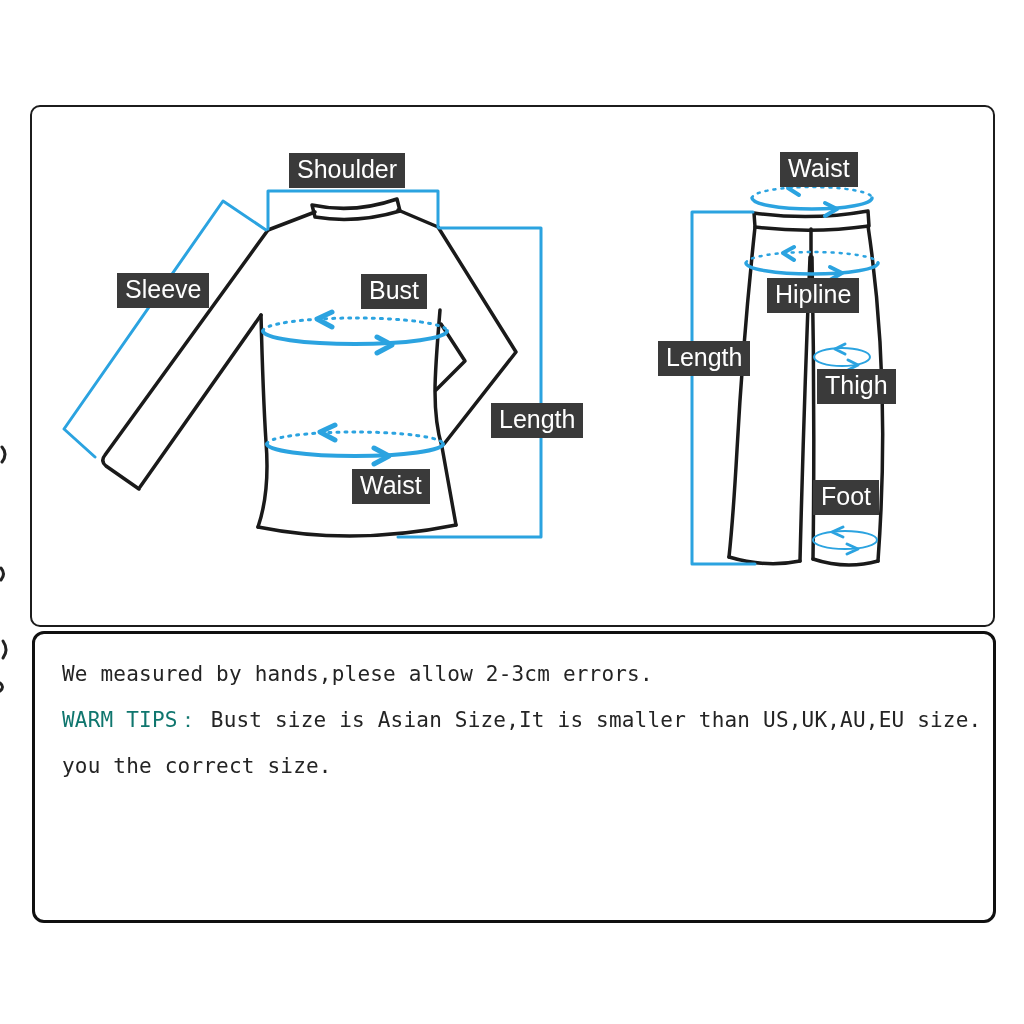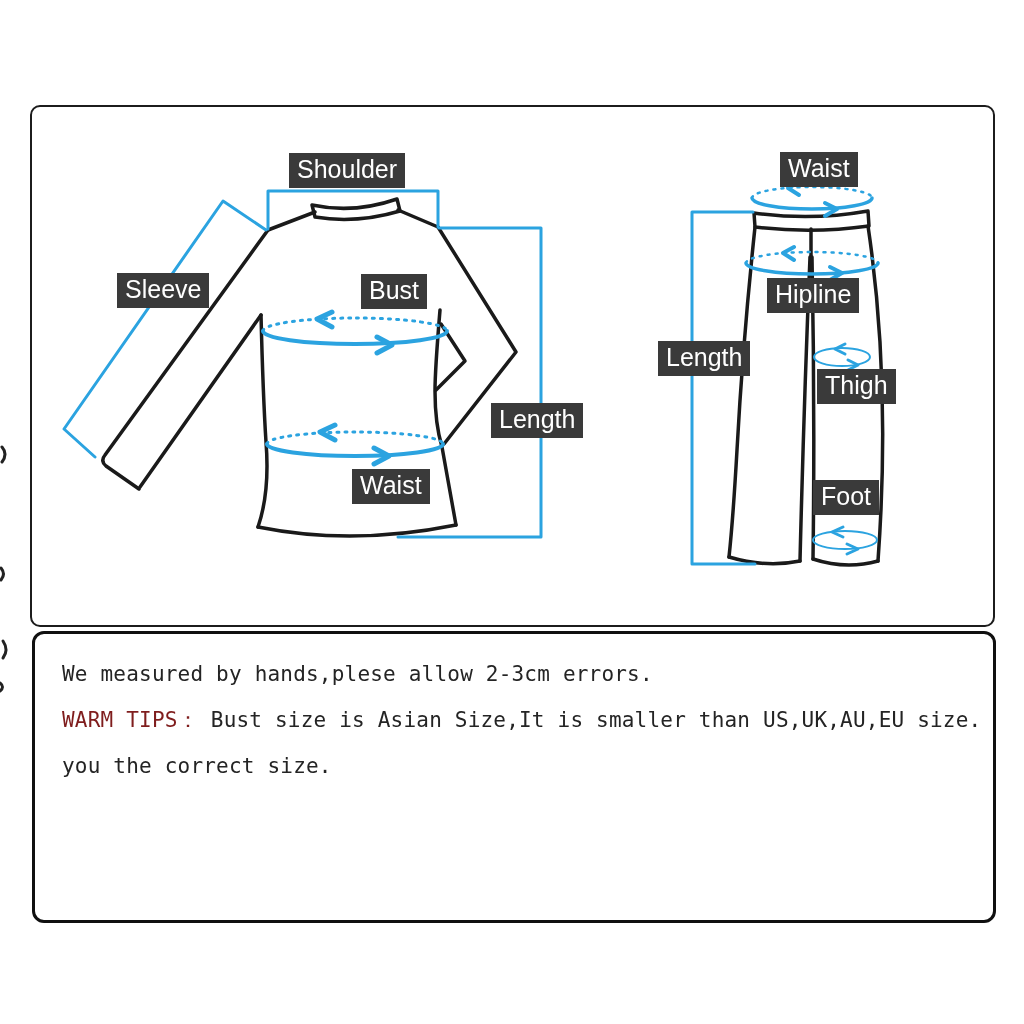--- a/index.html
+++ b/index.html
@@ -11,21 +11,21 @@
   .panel.bottom{left:32px;top:631px;width:958px;height:286px;border:3px solid #101010;border-radius:12px;
                 box-sizing:content-box;}
   .tag{position:absolute;display:inline-flex;align-items:center;justify-content:center;
        background:#3a3a3a;color:#ffffff;font-size:25px;line-height:31px;
        padding:1px 8px 3px 8px;white-space:nowrap;z-index:3;}
   .notes{position:absolute;left:0;top:0;width:100%;height:100%;
          padding:17px 14px 0 27px;box-sizing:border-box;
          font-family:"DejaVu Sans Mono","Liberation Mono",monospace;
          font-size:21px;color:#242424;letter-spacing:0.2px;}
   .notes .nline{line-height:46px;white-space:nowrap;}
-  .notes .warm{color:#7f1d1d;margin-right:12px;}
+  .notes .warm{color:#0f766e;margin-right:12px;}
 </style>
 </head>
 <body>
 
 <div class="stage">
 
   <div class="panel top"></div>
 
   <svg width="1024" height="1024" viewBox="0 0 1024 1024">
 

